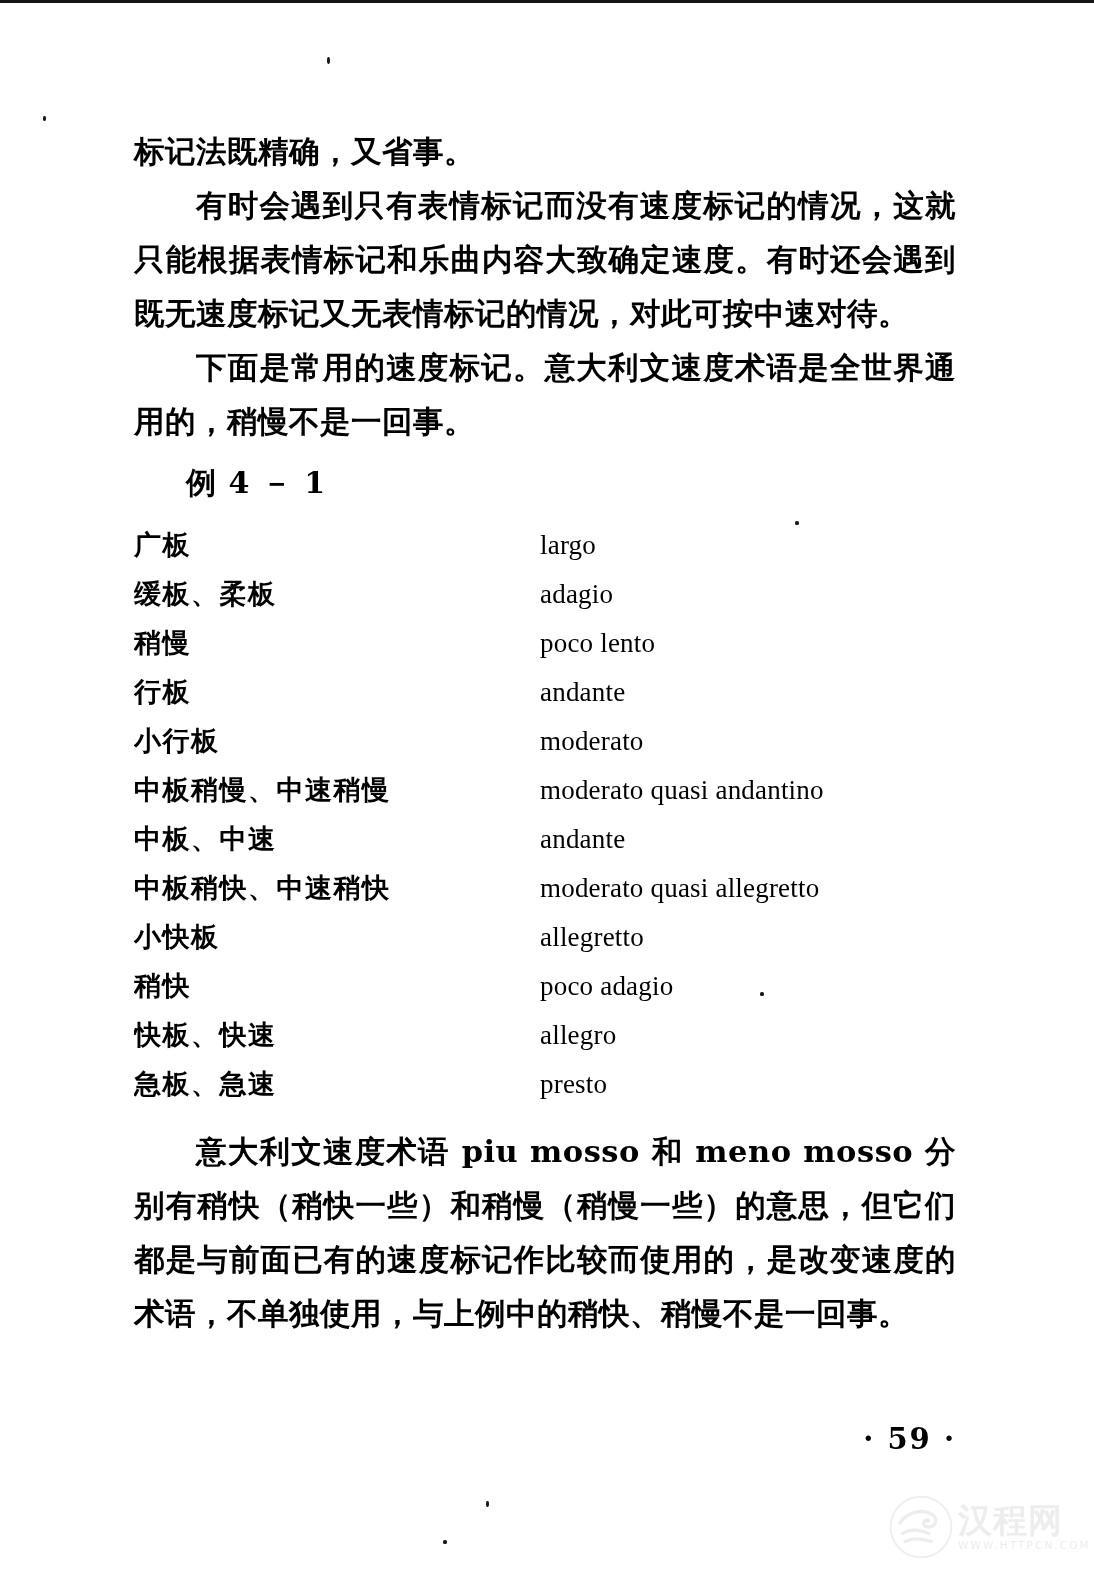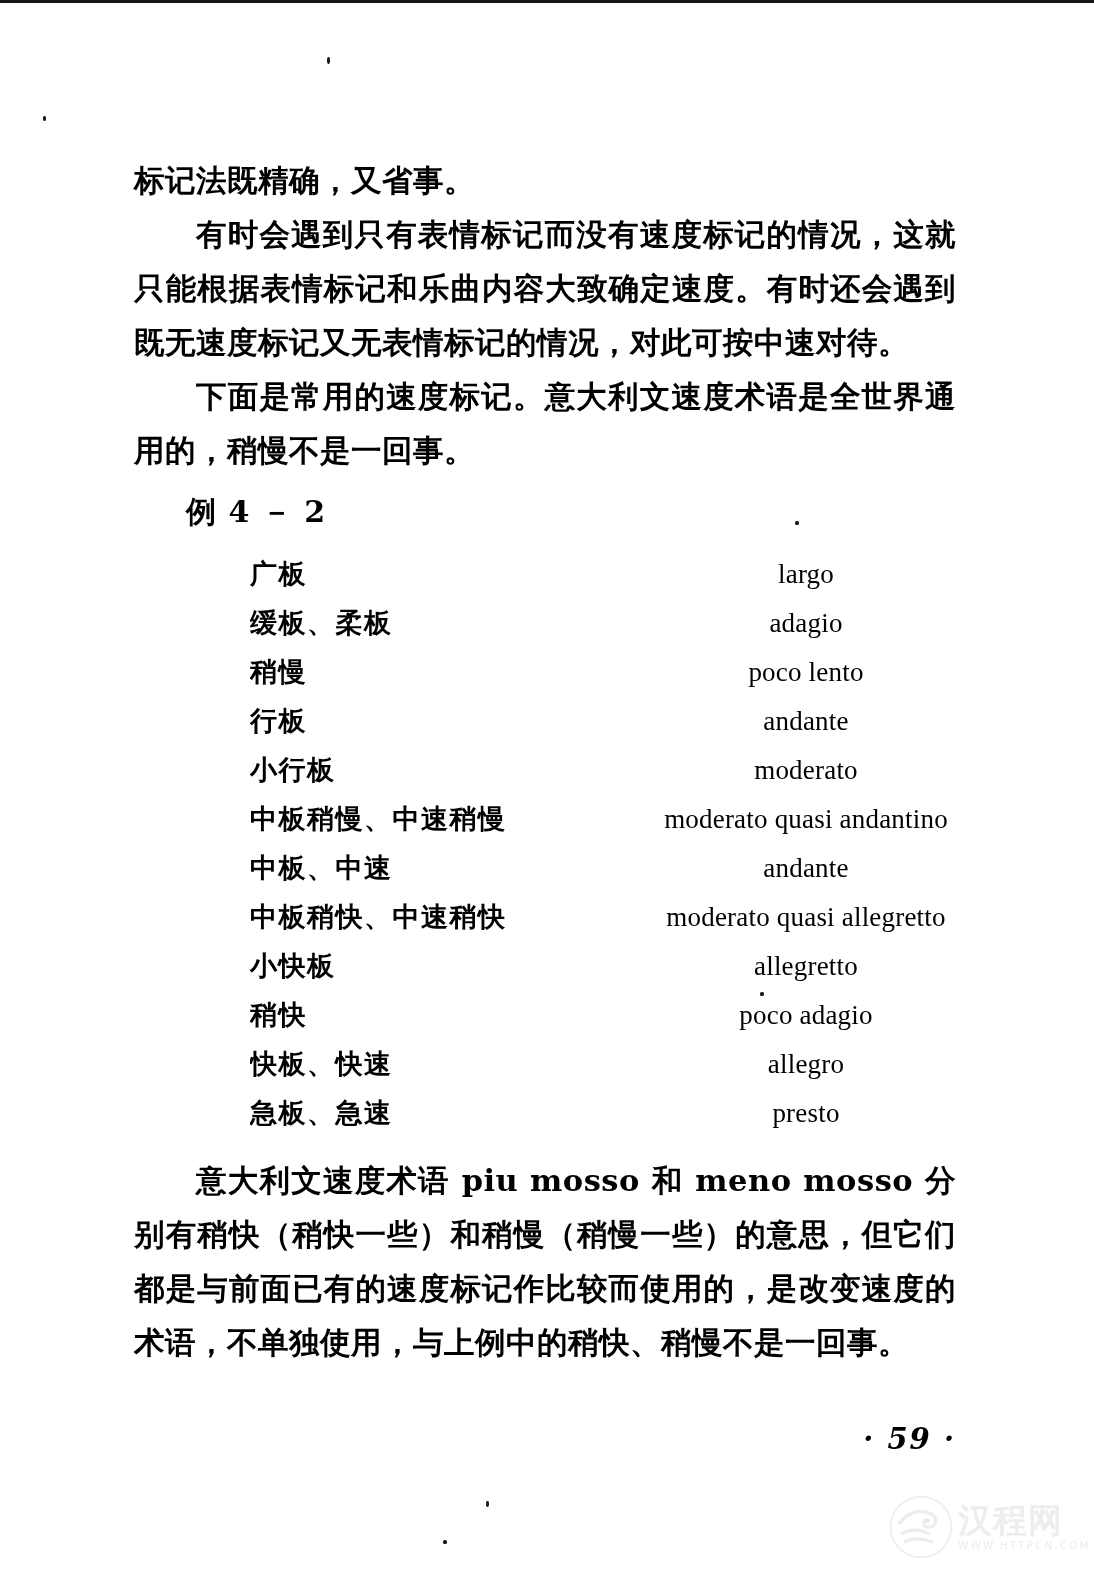--- a/index.html
+++ b/index.html
@@ -31,21 +31,21 @@
   
   .speck {
     position: absolute;
     background: #1a1a1a;
     border-radius: 40%;
   }
 
   .body-col {
     position: absolute;
     left: 134px;
-    top: 153px;
+    top: 124px;
     width: 822px;
   }
 
   p.para {
     margin: 0 0 0 0;
     font-size: 30.5px;
     line-height: 54px;
     letter-spacing: 0.5px;
     text-align: justify;
     text-justify: inter-character;
@@ -61,23 +61,21 @@
     font-size: 30px;
     line-height: 46px;
     margin-left: 52px;
     font-weight: 600;
     letter-spacing: 1px;
   }
 
   
   .term-list {
     margin-top: 14px;
-    margin-left: 116px;
     width: 706px;
-    text-align: center;
   }
   .term-row {
     display: flex;
     align-items: baseline;
     height: 49px;
     line-height: 49px;
     white-space: nowrap;
     overflow: hidden;
   }
   .term-cn {
@@ -116,21 +114,20 @@
 
   .latin { font-family: Liberation Serif, serif; }
 
   .page-number {
     position: absolute;
     left: 0;
     top: 1422px;
     width: 956px;
     text-align: right;
     font-size: 29px;
-    font-style: italic;
     font-weight: 600;
     font-family: "DejaVu Serif", "Liberation Serif", serif;
     letter-spacing: 2px;
   }
 
   
   .watermark {
     position: absolute;
     left: 888px;
     top: 1484px;
@@ -180,21 +177,21 @@
 
     <p class="para">标记法既精确，又省事。</p>
 
 
     <p class="para indent">有时会遇到只有表情标记而没有速度标记的情况，这就只能根据表情标记和乐曲内容大致确定速度。有时还会遇到既无速度标记又无表情标记的情况，对此可按中速对待。</p>
 
     <p class="para indent">下面是常用的速度标记。意大利文速度术语是全世界通用的，稍慢不是一回事。</p>
 
     <div class="gap-sm"></div>
 
-    <div class="example-label">例 4 － 2</div>
+    <div class="example-label">例 4 － 1</div>
 
     <div class="term-list">
 
       <div class="term-row">
         <span class="term-cn">广板</span>
         <span class="term-dots"></span>
         <span class="term-it latin">largo</span>
       </div>
 
 

